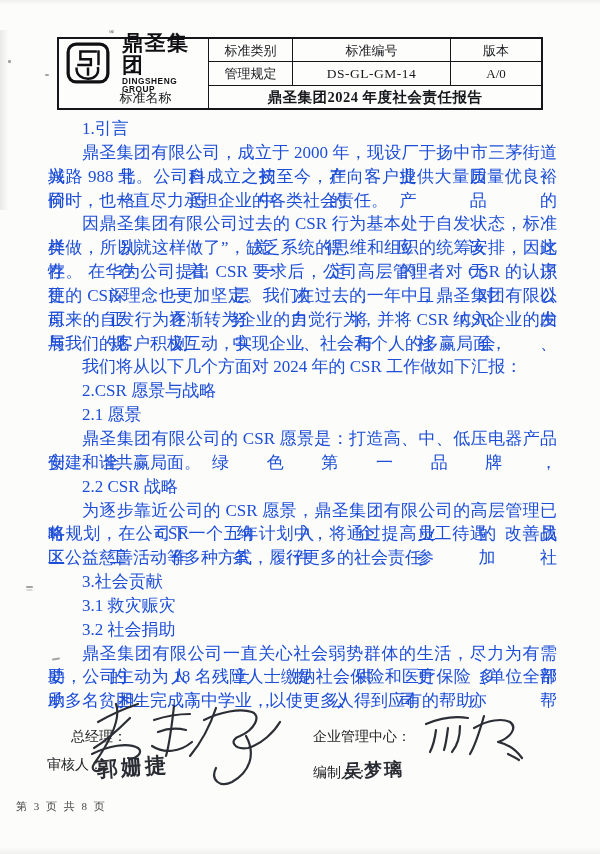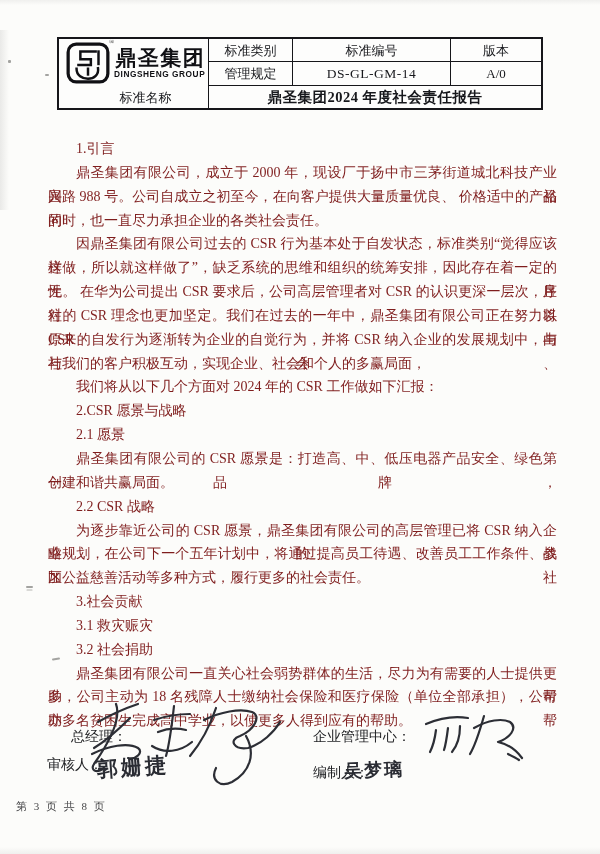--- a/index.html
+++ b/index.html
@@ -31,30 +31,30 @@
   .bR{border-right:1.2px solid #16161a;}
   .bB{border-bottom:1.2px solid #16161a;}
   .logo-cell{grid-column:1;grid-row:1/3;justify-content:flex-start;padding-left:7px;}
   .name-cell{grid-column:1;grid-row:3;padding-left:24px;}
   .title-cell{grid-column:2/5;grid-row:3;font-weight:700;font-size:14.5px;letter-spacing:.5px;}
   .code-cell{font-size:13.5px;letter-spacing:.5px;}
 
   .logo-wrap{display:flex;align-items:center;position:relative;}
   .logo-mark{width:44px;height:42px;flex:0 0 auto;}
   .logo-reg{position:absolute;left:43px;top:-3px;font-size:7px;color:#222;}
-  .logo-text{margin-left:4px;display:flex;flex-direction:column;align-items:flex-end;}
+  .logo-text{margin-left:12px;display:flex;flex-direction:column;align-items:flex-end;}
   .logo-cn{font-family:"Liberation Sans","DejaVu Sans",sans-serif;font-weight:900;
     font-size:21px;letter-spacing:1.5px;color:#101014;line-height:1.05;}
   .logo-en{font-family:"Liberation Sans","DejaVu Sans",sans-serif;font-weight:700;
     font-size:8.3px;letter-spacing:.55px;color:#101014;margin-top:1px;}
 
   
   .doc-body{
-    position:absolute;left:48px;top:137px;width:509px;
-    font-size:14px;line-height:23.85px;font-weight:500;color:#7f1d1d;
+    position:absolute;left:48px;top:117px;width:509px;
+    font-size:17px;line-height:23.85px;font-weight:500;color:#1d4ed8;
   }
   .doc-line{height:23.85px;white-space:nowrap;}
   .doc-line.fill{white-space:normal;text-align:justify;text-align-last:justify;}
   .doc-line.indent{text-indent:2em;}
 
   
   .sig-label{position:absolute;font-size:14px;font-weight:500;color:#1d1e21;white-space:nowrap;}
   .hand{position:absolute;color:#2a2c33;white-space:nowrap;font-weight:600;}
   .hand-reviewer{left:97px;top:753px;font-size:21px;letter-spacing:3px;transform:rotate(-4deg);}
   .hand-preparer{left:344px;top:758px;font-size:18px;letter-spacing:2px;transform:rotate(-2deg);}

